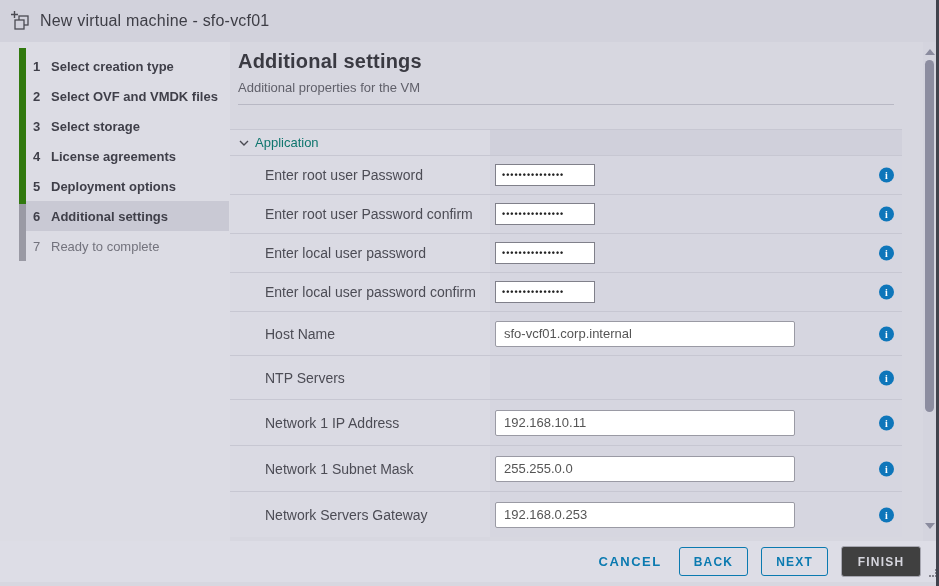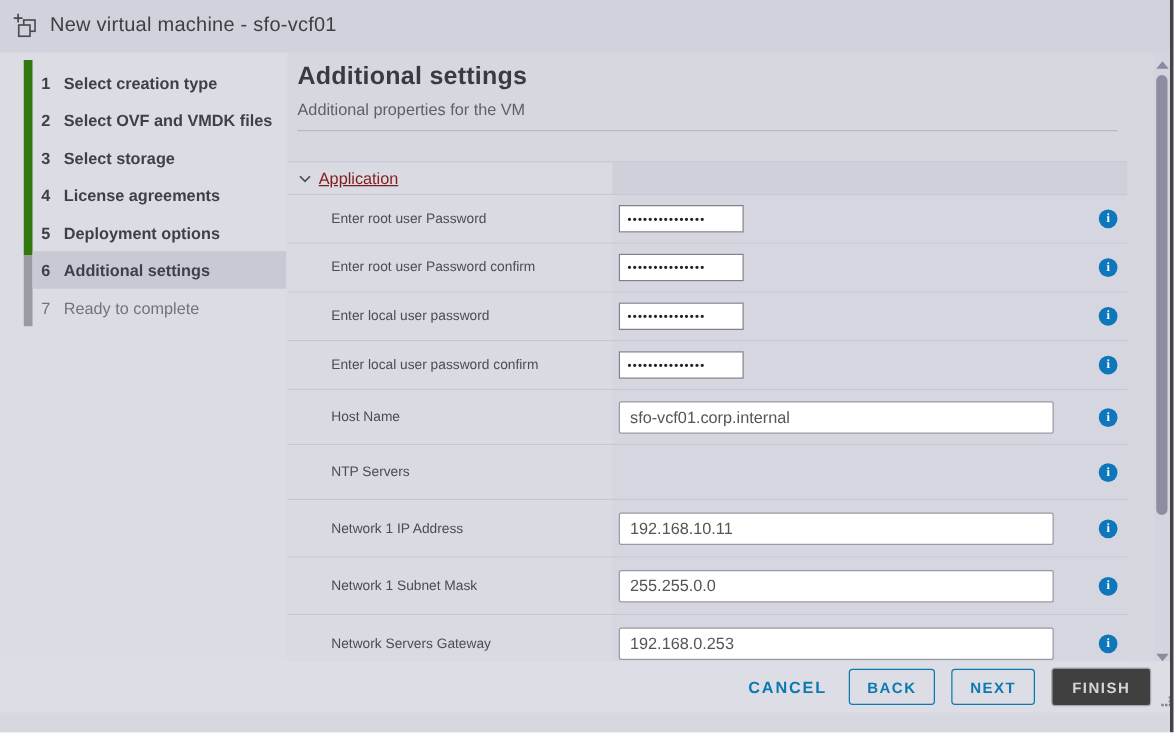--- a/index.html
+++ b/index.html
@@ -57,44 +57,44 @@
   }
   .subtitle { margin:7px 8px 0; font-size:13px; color:#60606a; }
   .hdr-divider { margin:9px 8px 0; border-bottom:1px solid #b8b8c4; }
 
   .form { margin-top:24px; }
   .sec-row {
     display:flex; height:26px; border-top:1px solid #c7c7d2;
   }
   .sec-row .sec-label {
     width:260px; display:flex; align-items:center; gap:5px;
-    padding-left:8px; font-size:13px; color:#7f1d1d; background:#dadae3;text-decoration:underline;
+    padding-left:8px; font-size:13px; color:#0f766e; background:#dadae3;
   }
   .sec-row .sec-fill { flex:1; background:#d0d0db; }
 
   .row { display:flex; border-top:1px solid #c7c7d2; }
   .row.pwd { height:39px; }
   .row.txt { height:44px; }
   .row.net { height:46px; }
   .row .label {
     width:260px; display:flex; align-items:center;
-    padding-left:35px; font-size:11px; color:#4c4c55; background:#dadae3;
+    padding-left:35px; font-size:14px; color:#4c4c55; background:#dadae3;
   }
   .row .value {
     flex:1; position:relative; display:flex; align-items:center;
     padding-left:5px; background:#d6d6e0;
   }
   input.pwd-input {
     width:100px; height:22px; border:1px solid #80808a; background:#fff;
     font-family:"Liberation Sans", sans-serif;
     font-size:9px; font-weight:700; letter-spacing:1px; color:#222;
     padding:0 6px;
   }
   input.txt-input {
-    width:348px; height:26px; border:1px solid #9a9aa4; background:#fff;
+    width:300px; height:26px; border:1px solid #9a9aa4; background:#fff;
     font-family:"Liberation Sans", sans-serif;
     font-size:13px; color:#555; padding:0 8px; border-radius:2px;
   }
   .info-icon {
     position:absolute; right:8px; top:50%; transform:translateY(-50%);
     width:15px; height:15px; border-radius:50%; background:#0e76ba;
     color:#fff; font-size:10px; font-weight:700; font-family:"Liberation Serif", serif;
     display:flex; align-items:center; justify-content:center; cursor:pointer;
   }
 
@@ -107,21 +107,21 @@
     width:0; height:0; border-left:5px solid transparent; border-right:5px solid transparent; }
   .sb-arrow.up { top:7px; border-bottom:6px solid #8a8b9e; }
   .sb-arrow.down { bottom:16px; border-top:6px solid #8a8b9e; }
   .sb-thumb {
     position:absolute; top:18px; left:2px; width:9px; height:352px;
     background:#8c8da0; border-radius:5px;
   }
 
   
   .footer {
-    position:absolute; left:0; right:3px; bottom:16px; height:41px;
+    position:absolute; left:0; right:3px; bottom:4px; height:41px;
     background:#dddde6;
     display:flex; align-items:center; justify-content:flex-end;
     gap:13px; padding-right:15px; z-index:10;
   }
   .link-btn {
     background:none; border:none; color:#0b7ab0; font-family:"Liberation Sans", sans-serif;
     font-size:13px; font-weight:700; letter-spacing:1.5px; cursor:pointer; margin-right:4px;
   }
   .btn {
     height:29px; min-width:64px; padding:0 14px;

